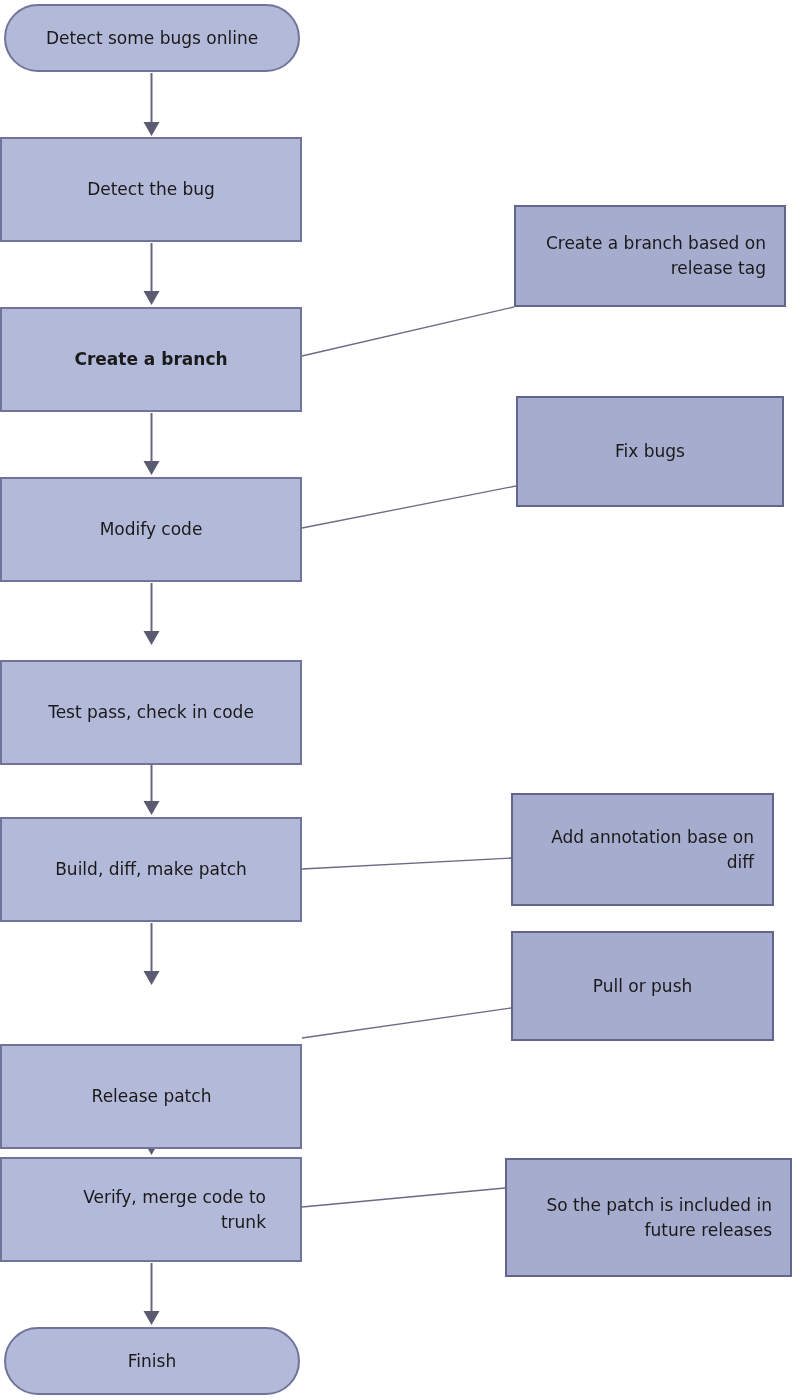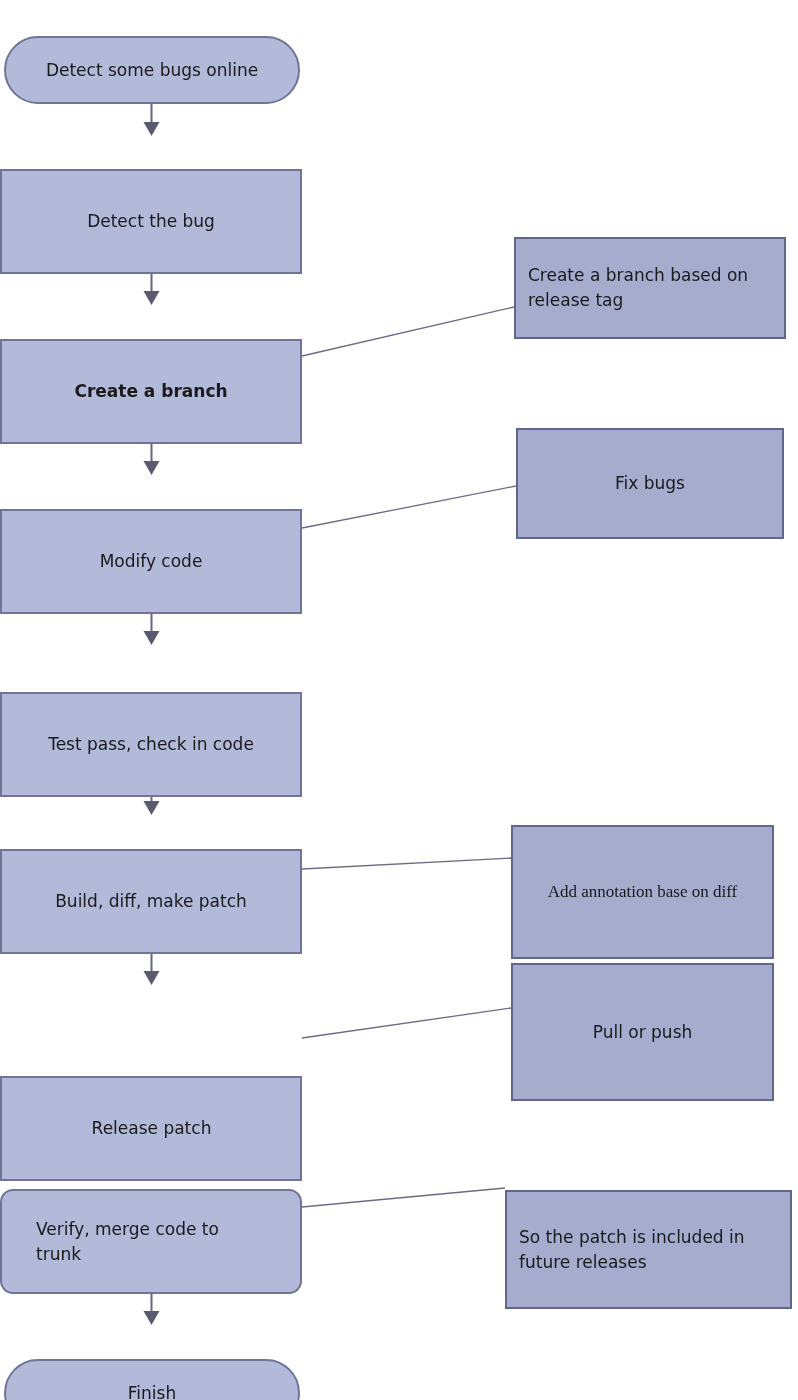--- a/index.html
+++ b/index.html
@@ -12,23 +12,22 @@
     font-family: "DejaVu Sans", "Liberation Sans", sans-serif;
     color: #1a1a1a;
     font-size: 17px;
     line-height: 1.45;
   }
   .node, .note, .terminator {
     position: absolute;
     display: flex;
     align-items: center;
     justify-content: center;
-    text-align: left;
+    text-align: right;
     box-sizing: border-box;
-    margin-top: 32px;
   }
   .terminator {
     background: var(--node-fill, #b3b9d8);
     border: 2px solid var(--node-border, #71749a);
     border-radius: 34px;
     width: 296px;
     left: 4px;
     height: 68px;
     padding: 0 18px;
   }
@@ -36,21 +35,21 @@
     background: var(--node-fill, #b3b9d8);
     border: 2px solid var(--node-border, #71749a);
     left: 0;
     width: 302px;
     height: 105px;
     padding: 0 34px;
   }
   .note {
     background: var(--note-fill, #a5acce);
     border: 2px solid var(--note-border, #62668e);
-    padding: 0 12px;
+    padding: 0 18px;
   }
   svg.layer {
     position: absolute;
     left: 0; top: 0;
     width: 798px; height: 1400px;
     pointer-events: none;
   }
   .flow-line   { stroke: var(--arrow-color, #66667e); stroke-width: 2; }
   .flow-head   { fill: var(--arrowhead-color, #5a5a70); }
   .assoc-line  { stroke: var(--connector-color, #6b6b85); stroke-width: 1.3; fill: none; }
@@ -111,41 +110,41 @@
   </div>
 
   <div class="node" style="top:817px;">
     <span>Build, diff, make patch</span>
   </div>
 
   <div class="node" style="top:1044px;padding-left:35px;">
     <span>Release patch</span>
   </div>
 
-  <div class="node" style="top:1157px;border-radius:13px;">
+  <div class="node" style="top:1157px;">
     <span>Verify,  merge code to trunk</span>
   </div>
 
   <div class="terminator" style="top:1327px;">
     <span>Finish</span>
   </div>
 
   <div class="note" style="left:514px; top:205px; width:272px; height:102px;">
     <span>Create a branch based on release tag</span>
   </div>
 
   <div class="note" style="left:516px; top:396px; width:268px; height:111px;">
     <span>Fix bugs</span>
   </div>
 
-  <div class="note" style="left:511px; top:793px; width:263px; height:134px;font-family:Liberation Serif, serif;">
+  <div class="note" style="left:511px; top:793px; width:263px; height:113px;">
     <span>Add annotation base on diff</span>
   </div>
 
-  <div class="note" style="left:511px; top:931px; width:263px; height:138px;">
+  <div class="note" style="left:511px; top:931px; width:263px; height:110px;">
     <span>Pull or push</span>
   </div>
 
   <div class="note" style="left:505px; top:1158px; width:287px; height:119px;">
     <span>So the patch is included in future releases</span>
   </div>
 
 </div>
 
 </body></html>

